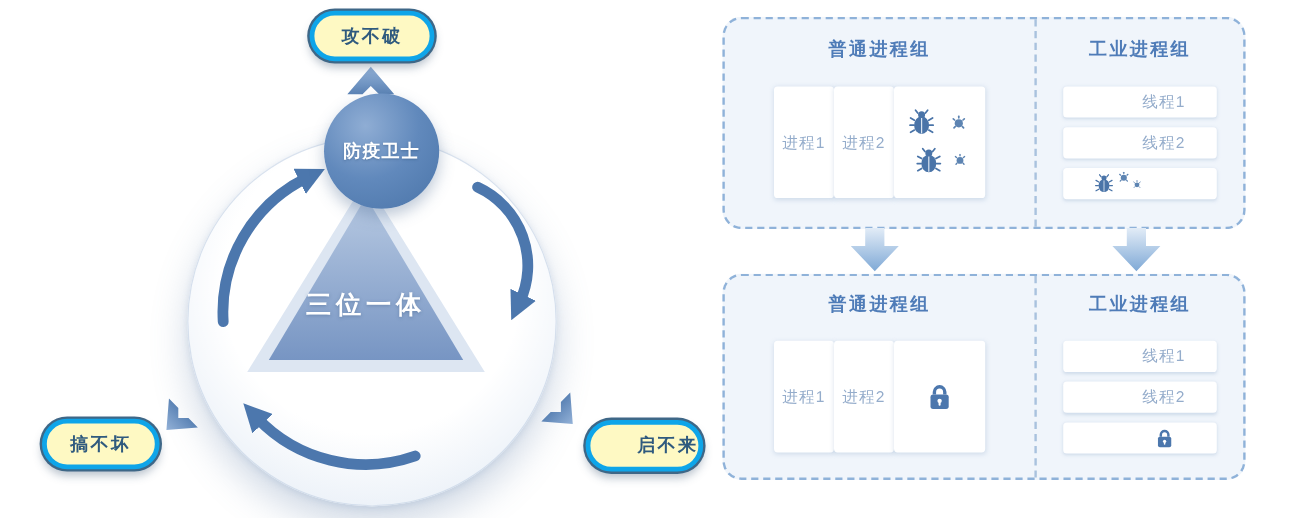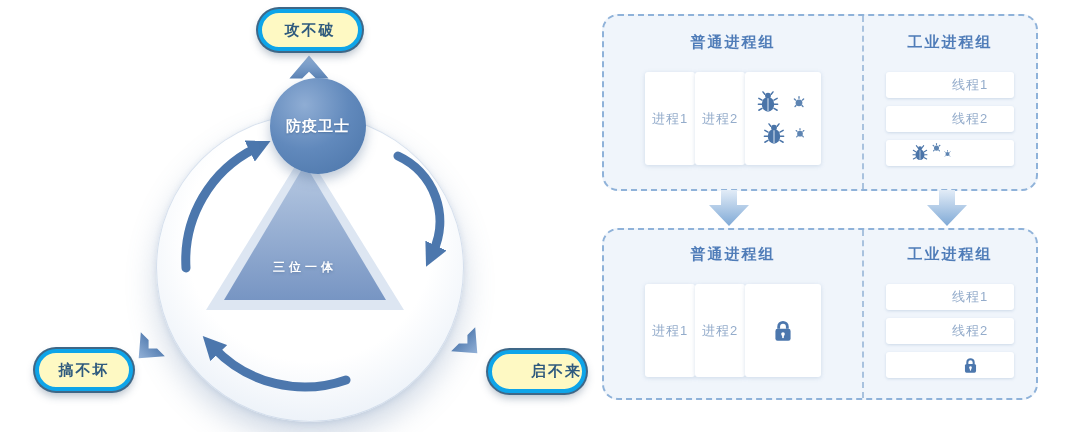--- a/index.html
+++ b/index.html
@@ -20,23 +20,22 @@
     color:#fff;font-weight:bold;font-size:15px;letter-spacing:1px;
     background:radial-gradient(circle at 36% 28%,#8fadd4 0%,#6189bc 48%,#4a74a8 100%);
     box-shadow:0 6px 12px rgba(70,100,140,.35);
     text-shadow:0 1px 2px rgba(30,60,100,.35);
   }
   .node-top{left:270px;top:78px;width:96px;height:96px;}
   .node-left{left:141px;top:266px;width:90px;height:90px;}
   .node-right{left:386px;top:266px;width:90px;height:90px;}
   .center-label{
     position:absolute;left:225px;top:240px;width:160px;text-align:center;
-    color:#ffffff;font-weight:bold;font-size:12px;letter-spacing:4px;
+    color:#ffffff;font-weight:bold;font-size:21px;letter-spacing:4px;
     text-shadow:0 1px 3px rgba(60,90,130,.45);
-    margin-top:19px;
   }
   .callout{
     position:absolute;display:flex;align-items:center;justify-content:center;
     background:#fef9c3;border:4px solid #0ea5e9;border-radius:24px;
     box-shadow:0 0 0 2px #3e6787,0 5px 8px rgba(40,70,100,.35);
     color:#2f5a7e;font-weight:bold;font-size:15px;letter-spacing:2px;
   }
   .callout-top{left:258px;top:9px;width:96px;height:34px;}
   .callout-left{left:35px;top:349px;width:90px;height:34px;}
   .callout-right{left:488px;top:350px;width:90px;height:35px;justify-content:flex-end;}

